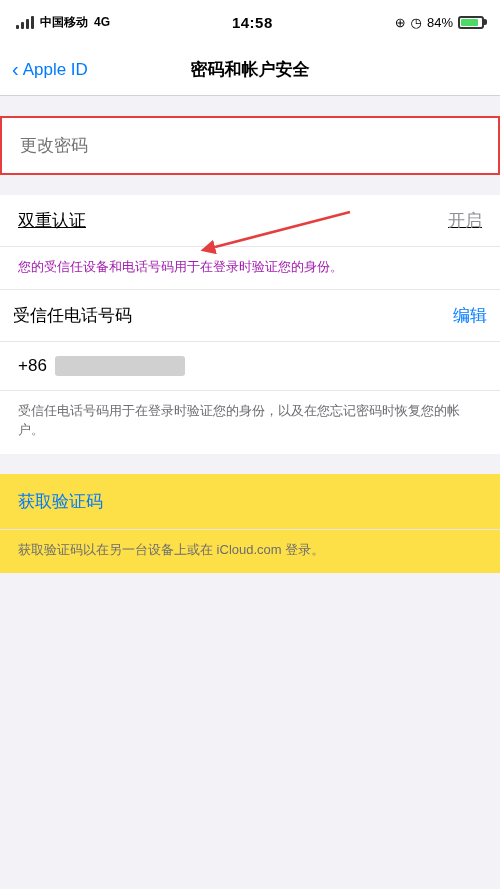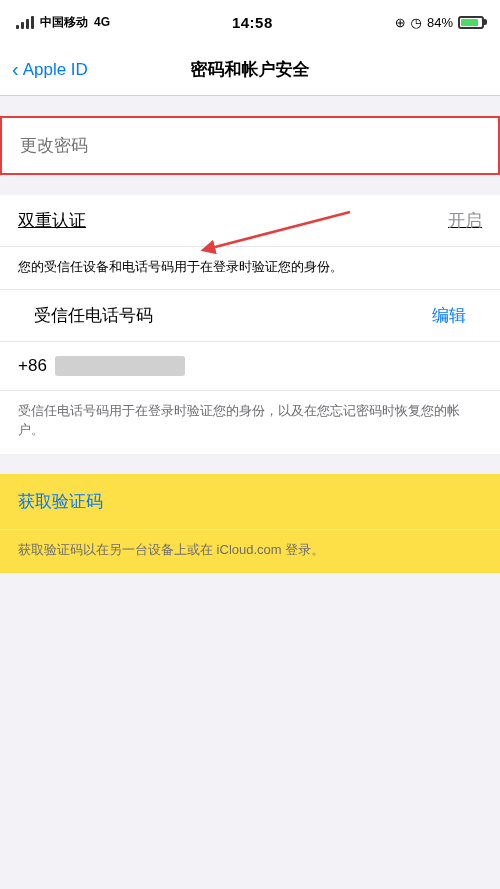--- a/index.html
+++ b/index.html
@@ -159,26 +159,26 @@
       color: #000;
       font-weight: 400;
     }
     .section-header-value {
       font-size: 17px;
       color: #8e8e93;
     }
     .section-description {
       padding: 10px 18px 12px;
       font-size: 13px;
-      color: #000000;
+      color: #a21caf;
       line-height: 1.5;
       border-bottom: 1px solid #e5e5ea;
     }
     .section-edit-row {
-      padding: 14px 34px;
+      padding: 14px 13px;
       display: flex;
       align-items: center;
       justify-content: space-between;
       border-bottom: 1px solid #e5e5ea;
     }
     .section-edit-label {
       font-size: 17px;
       color: #000;
     }
     .section-edit-link {

